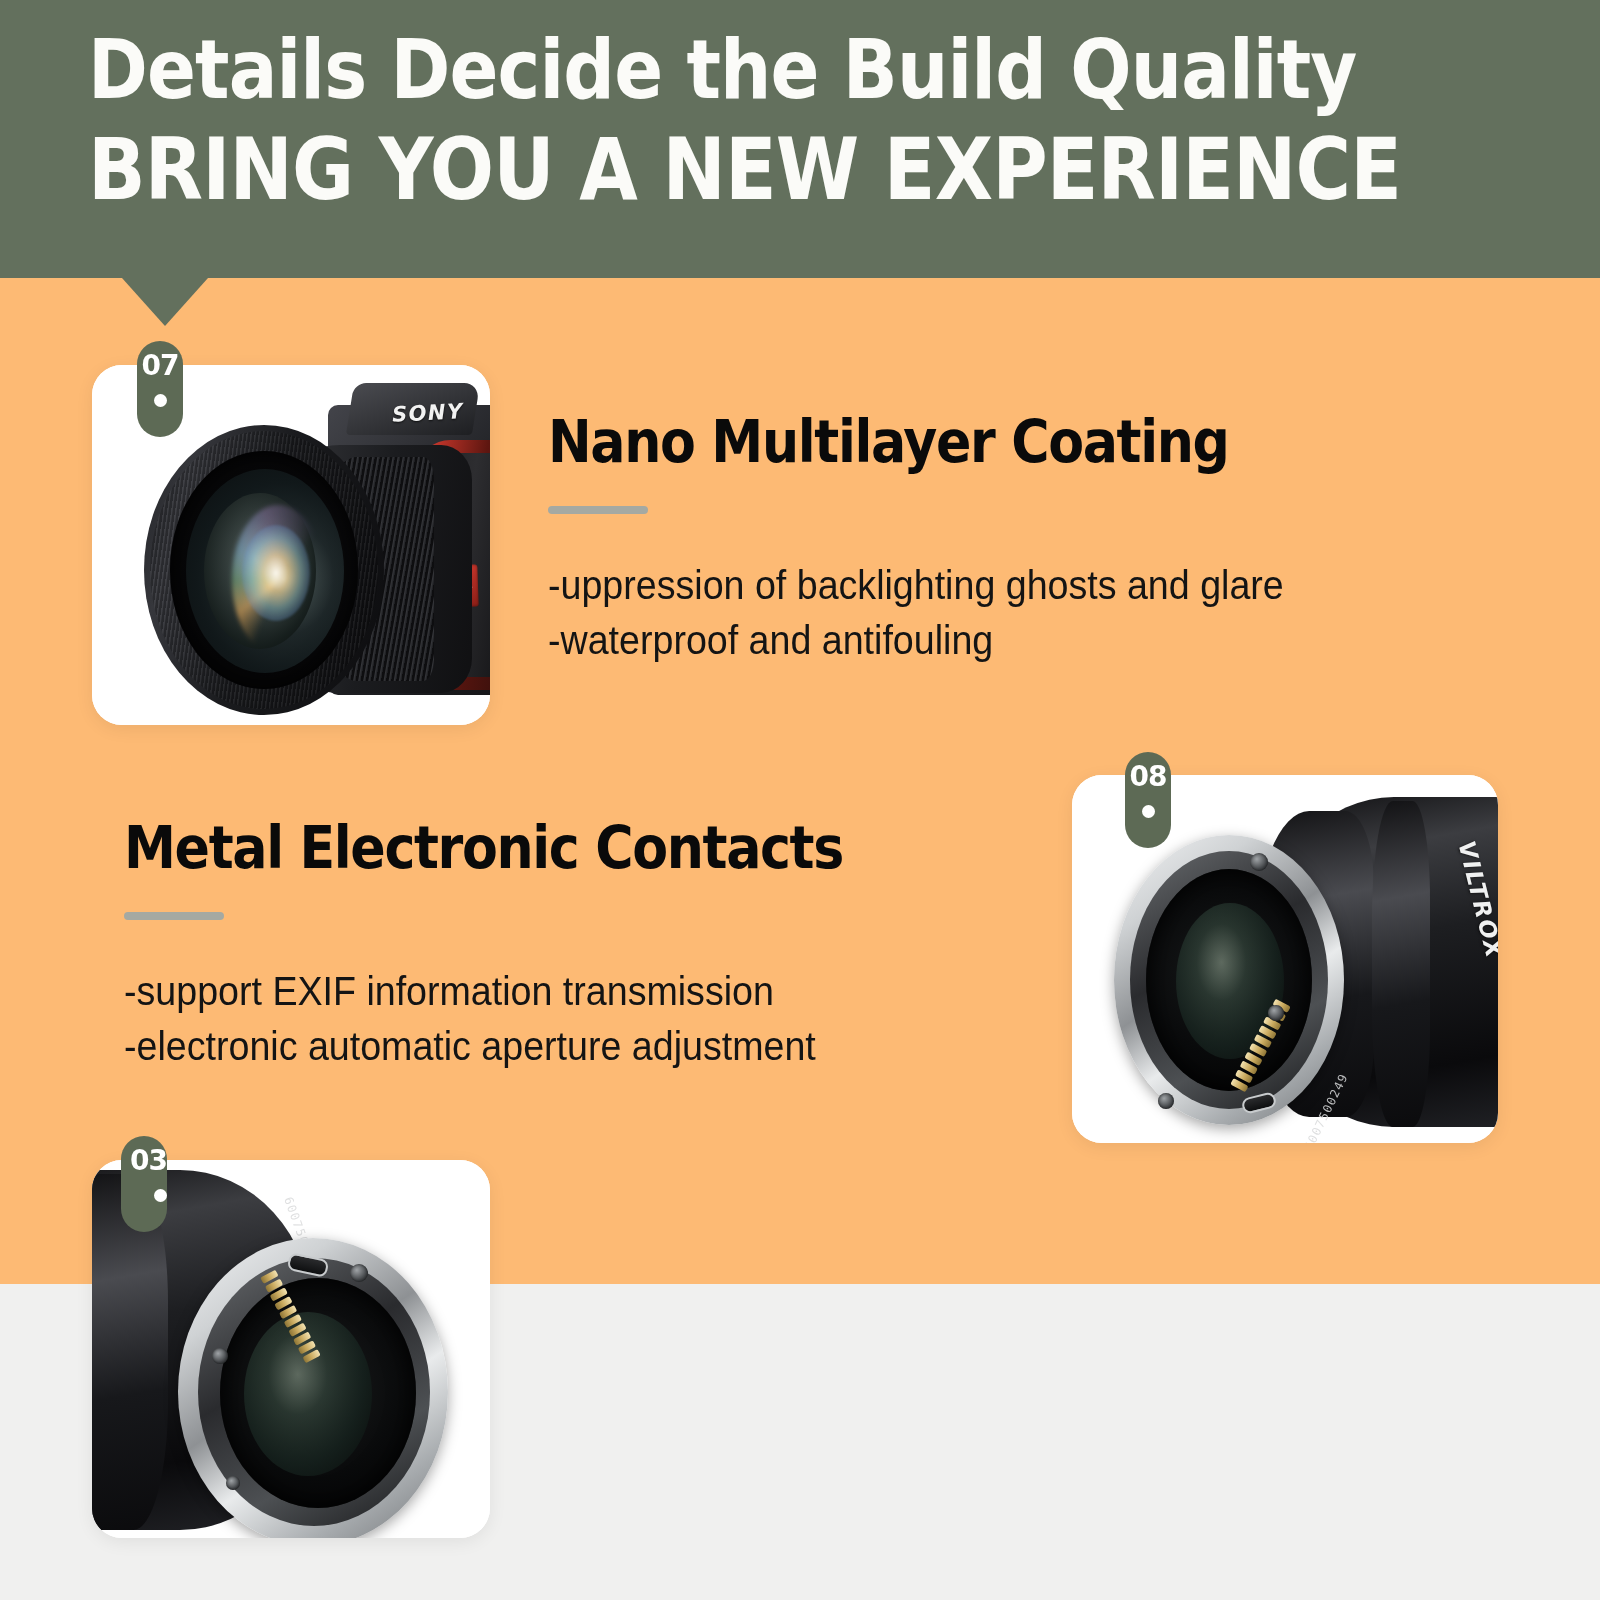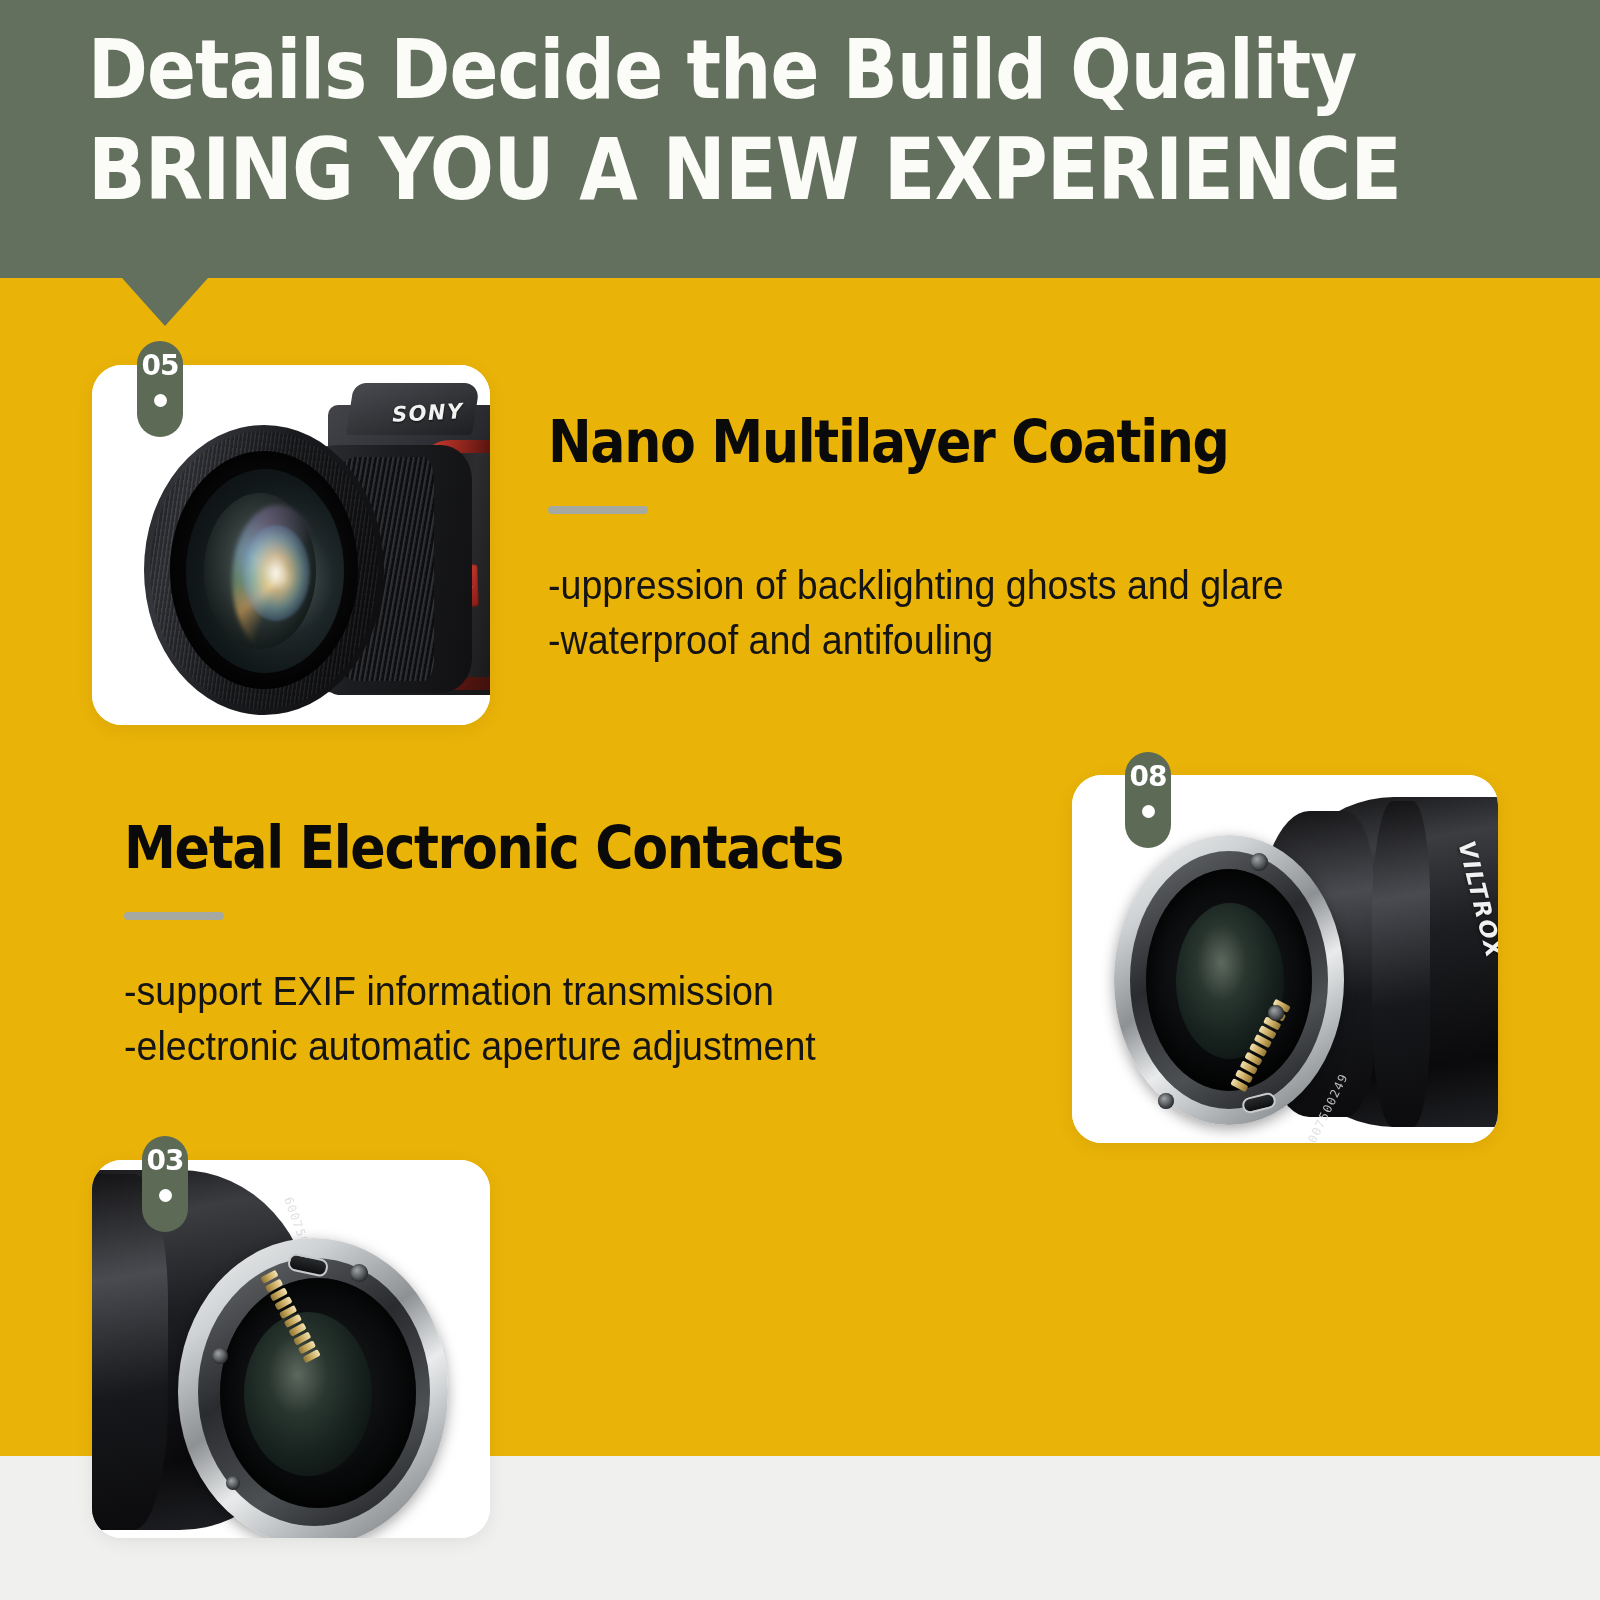--- a/index.html
+++ b/index.html
@@ -2,21 +2,21 @@
 <html><head>
 <meta charset="utf-8">
 <style>
   * { margin:0; padding:0; box-sizing:border-box; }
   html, body {
     width:1600px; height:1600px;
     background:#f0f0ef;
     font-family:"Liberation Sans", sans-serif;
     overflow:hidden;
   }
-  .page { position:relative; width:1600px; height:1456px; background:#eab308; }
+  .page { position:relative; width:1600px; height:1284px; background:#fdba74; }
 
   
   .header {
     position:absolute; left:0; top:0; width:1600px; height:278px;
     background:#63705d;
   }
   .header-inner { padding:28px 0 0 88px; }
   .title-line {
     color:#fbfbf8;
     font-family:"DejaVu Sans", sans-serif;
@@ -67,21 +67,21 @@
     color:#ffffff; font-family:"DejaVu Sans", sans-serif;
     font-weight:700; font-size:28px; line-height:1;
     letter-spacing:-1px;
   }
   .badge-dot {
     width:13px; height:13px; border-radius:50%;
     background:#ffffff; margin-top:14px;
   }
   .badge-1 { left:137px;  top:341px;  }
   .badge-2 { left:1125px; top:752px;  }
-  .badge-3 { left:142px;  top:1136px; }
+  .badge-3 { left:121px;  top:1136px;align-items:flex-end; }
 
   
   .block { position:absolute; }
   .block-heading {
     font-family:"DejaVu Sans", sans-serif;
     font-weight:700; font-size:58px; color:#0a0a0a;
     letter-spacing:-1.5px; white-space:nowrap; line-height:1.05;
     transform:scaleX(0.9); transform-origin:left center;
   }
   .block-rule {
@@ -294,21 +294,21 @@
       <div class="p1-hood"></div>
       <div class="p1-hoodtex"></div>
       <div class="p1-front"></div>
       <div class="p1-glass"></div>
       <div class="p1-inner"></div>
       <div class="p1-rainbow"></div>
       <div class="p1-flare"></div>
     </div>
   </div>
   <div class="badge badge-1">
-    <span class="badge-num">05</span>
+    <span class="badge-num">07</span>
     <span class="badge-dot"></span>
   </div>
 
   <div class="block block-1">
     <div class="block-heading">Nano Multilayer Coating</div>
     <div class="block-rule"></div>
     <div class="block-bullets">
       <span class="bullet">-uppression of backlighting ghosts and glare</span>
       <span class="bullet">-waterproof and antifouling</span>
     </div>

